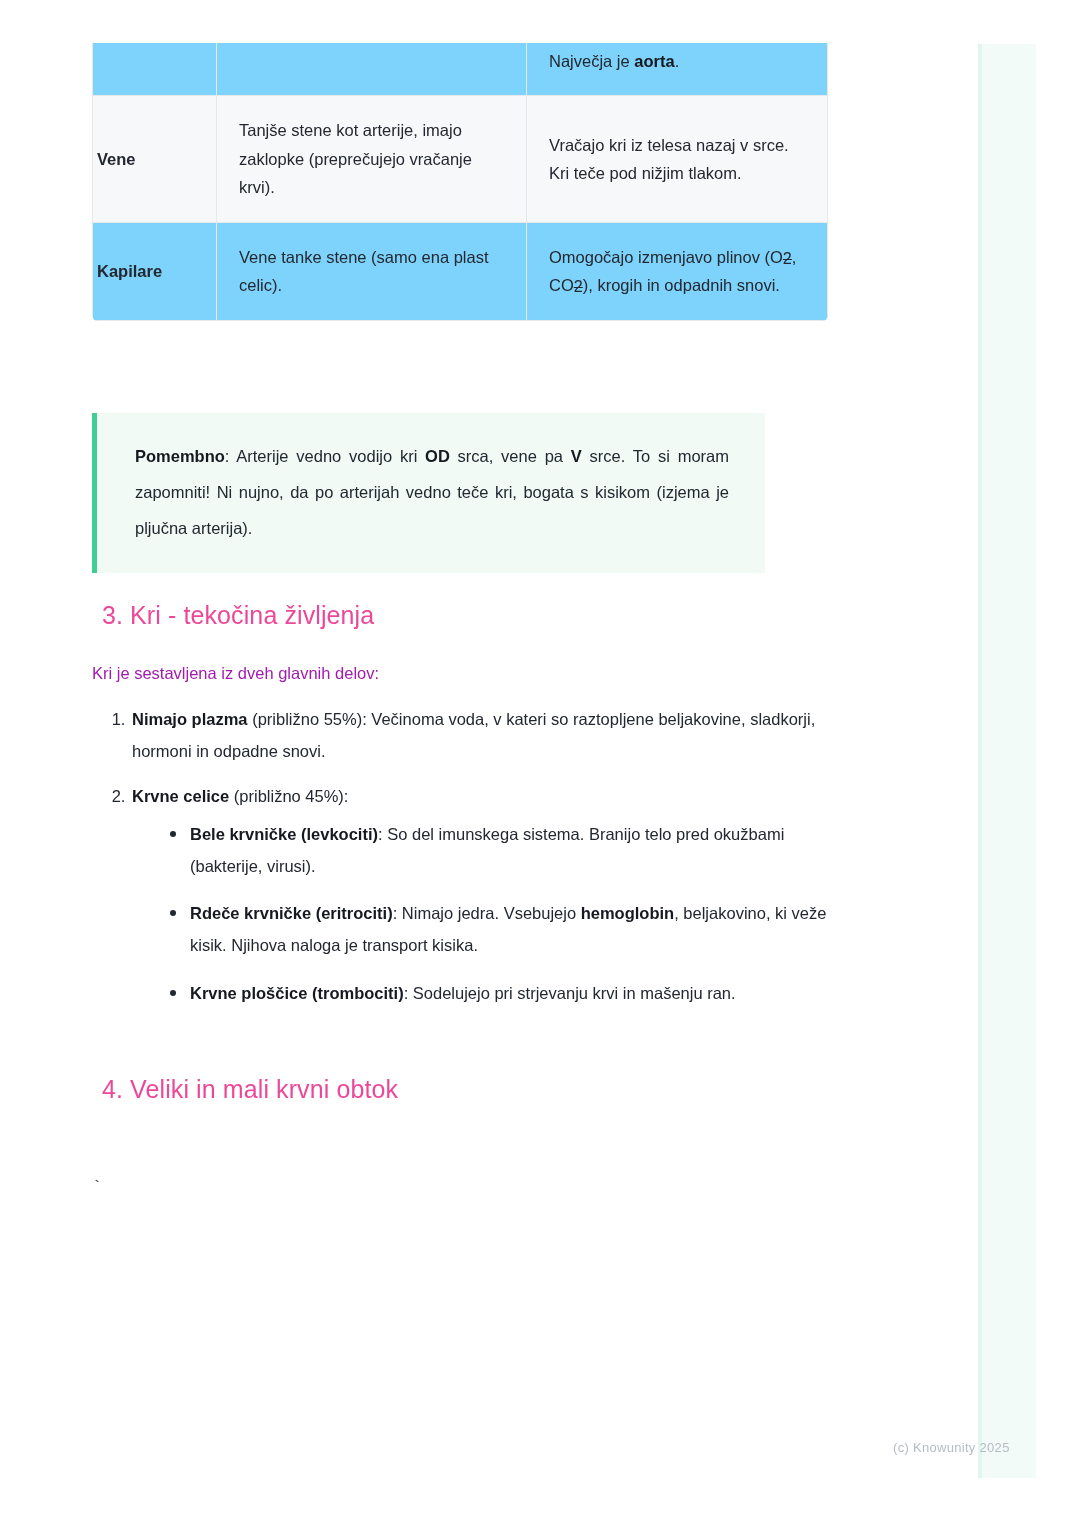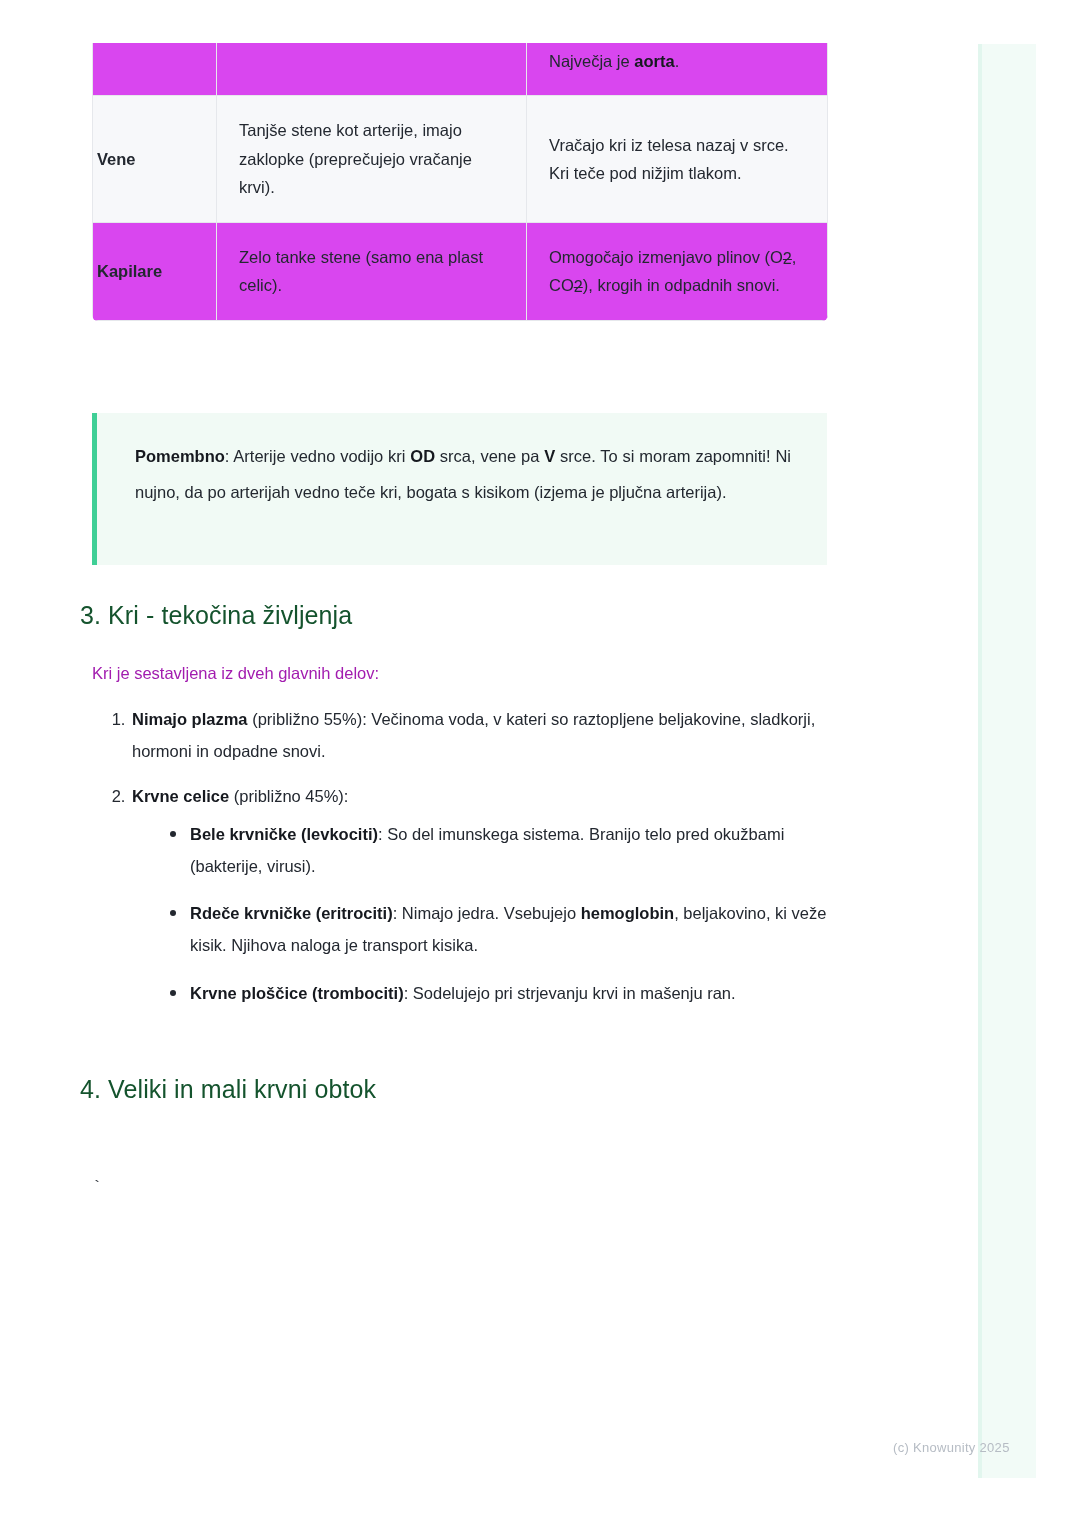--- a/index.html
+++ b/index.html
@@ -66,58 +66,58 @@
     border: 1px solid #e6e8ec;
     padding: 20px 22px;
     vertical-align: middle;
     line-height: 1.72;
     color: #232830;
   }
   table.info-table td.c1 { width: 124px; font-weight: bold; padding: 20px 4px; }
   table.info-table td.c2 { width: 310px; }
   table.info-table td.c3 { width: 301px; }
   tr.row-shade td { background: #f7f8fa; }
-  tr.row-plain td { background: #d946ef; }
+  tr.row-plain td { background: #7dd3fc; }
   tr.row-cut td {
     border-top: none;
     padding-top: 4px;
     padding-bottom: 20px;
   }
   .sub2 {
     font-size: 0.98em;
     position: relative;
     top: 1px;
     text-decoration: line-through;
     text-decoration-thickness: 1px;
   }
 
   
   .callout {
     position: absolute;
     left: 92px;
     top: 413px;
-    width: 735px;
+    width: 673px;
     min-height: 152px;
     background: #f1faf5;
     border-left: 5px solid #3fcf96;
     padding: 26px 36px 26px 38px;
     font-size: 16.5px;
     line-height: 2.18;
     text-align: justify;
     color: #232830;
   }
 
   
   h2.section-heading {
     position: absolute;
-    left: 80px;
+    left: 102px;
     margin: 0;
     font-size: 25px;
     font-weight: normal;
-    color: #14532d;
+    color: #ec4899;
     letter-spacing: 0.1px;
   }
   #heading-3 { top: 601px; }
   #heading-4 { top: 1075px; }
 
   
   p.body-para {
     position: absolute;
     left: 92px;
     margin: 0;
@@ -207,21 +207,21 @@
         </tr>
 
         <tr class="row-shade">
           <td class="c1">Vene</td>
           <td class="c2">Tanjše stene kot arterije, imajo zaklopke (preprečujejo vračanje krvi).</td>
           <td class="c3">Vračajo kri iz telesa nazaj v srce. Kri teče pod nižjim tlakom.</td>
         </tr>
 
         <tr class="row-plain">
           <td class="c1">Kapilare</td>
-          <td class="c2">Zelo tanke stene (samo ena plast celic).</td>
+          <td class="c2">Vene tanke stene (samo ena plast celic).</td>
           <td class="c3"><span>Omogočajo izmenjavo plinov (O</span><span class="sub2">2</span><span>, CO</span><span class="sub2">2</span><span>), krogih in odpadnih snovi.</span></td>
         </tr>
 
       </tbody>
     </table>
   </div>
 
   <div class="callout">
     <b>Pomembno</b><span>: </span><span>Arterije vedno vodijo kri </span><b>OD</b><span> srca, vene pa </span><b>V</b><span> srce. To si moram zapomniti! Ni nujno, da po arterijah vedno teče kri, bogata s kisikom (izjema je pljučna arterija).</span>
   </div>

